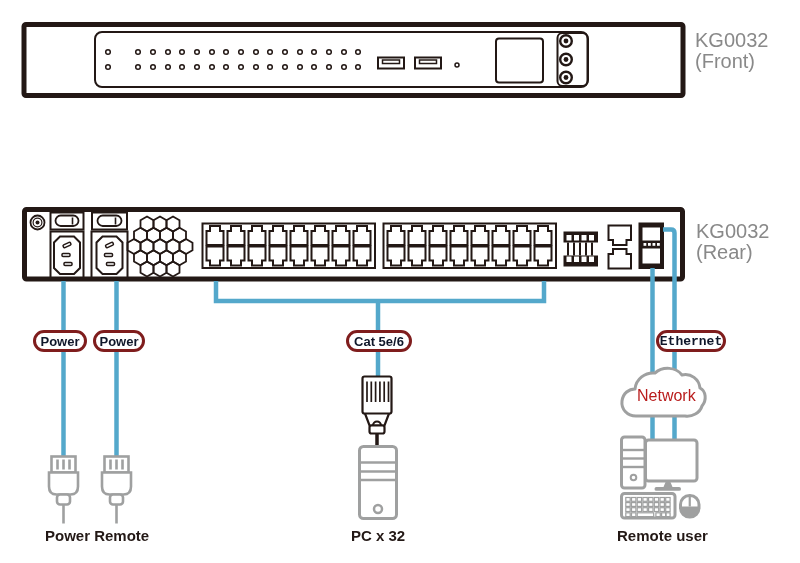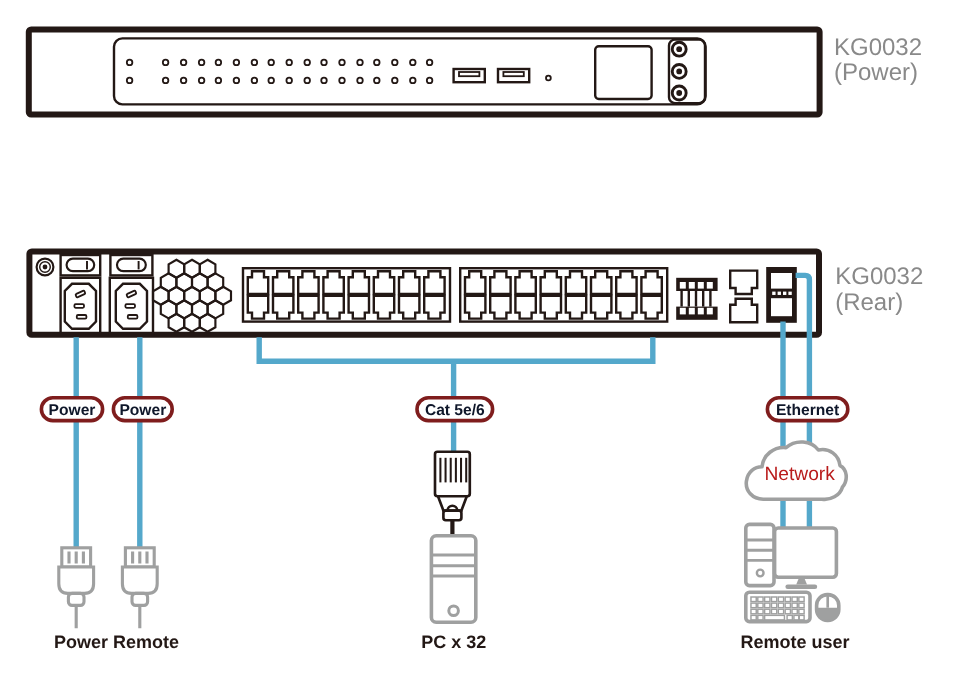--- a/index.html
+++ b/index.html
@@ -320,37 +320,37 @@
     <g>
       <rect x="680.5" y="495.5" width="18.5" height="21.5" rx="9" fill="#ffffff" stroke="#9FA0A0" stroke-width="3"></rect>
       <line x1="689.75" y1="495.5" x2="689.75" y2="506.5" stroke="#9FA0A0" stroke-width="2.2"></line>
       <path d="M681,506.5 H698.5 V508 Q698.5,516.2 689.75,516.2 Q681,516.2 681,508 Z" fill="#9FA0A0"></path>
     </g>
   </g>
 </svg>
 
 <div class="title" style="left:695px;top:30px;">
   <span>KG0032</span>
-  <span>(Power)</span>
+  <span>(Front)</span>
 </div>
 <div class="title" style="left:696px;top:221px;">
   <span>KG0032</span>
   <span>(Rear)</span>
 </div>
 
 <div class="pill" style="left:33px;top:330px;width:54px;">
   <span>Power</span>
 </div>
 <div class="pill" style="left:93px;top:330px;width:52px;">
   <span>Power</span>
 </div>
 <div class="pill" style="left:346px;top:330px;width:66px;">
   <span>Cat 5e/6</span>
 </div>
-<div class="pill" style="left:638px;top:330px;width:70px;">
+<div class="pill" style="left:656px;top:330px;width:70px;font-family:Liberation Mono, monospace;">
   <span>Ethernet</span>
 </div>
 
 <div class="net-label" style="left:637px;top:387px;">Network</div>
 
 <div class="node-label" style="left:45px;top:527px;">Power Remote</div>
 <div class="node-label" style="left:351px;top:527px;">PC x 32</div>
 <div class="node-label" style="left:617px;top:527px;">Remote user</div>
 
 </div>

